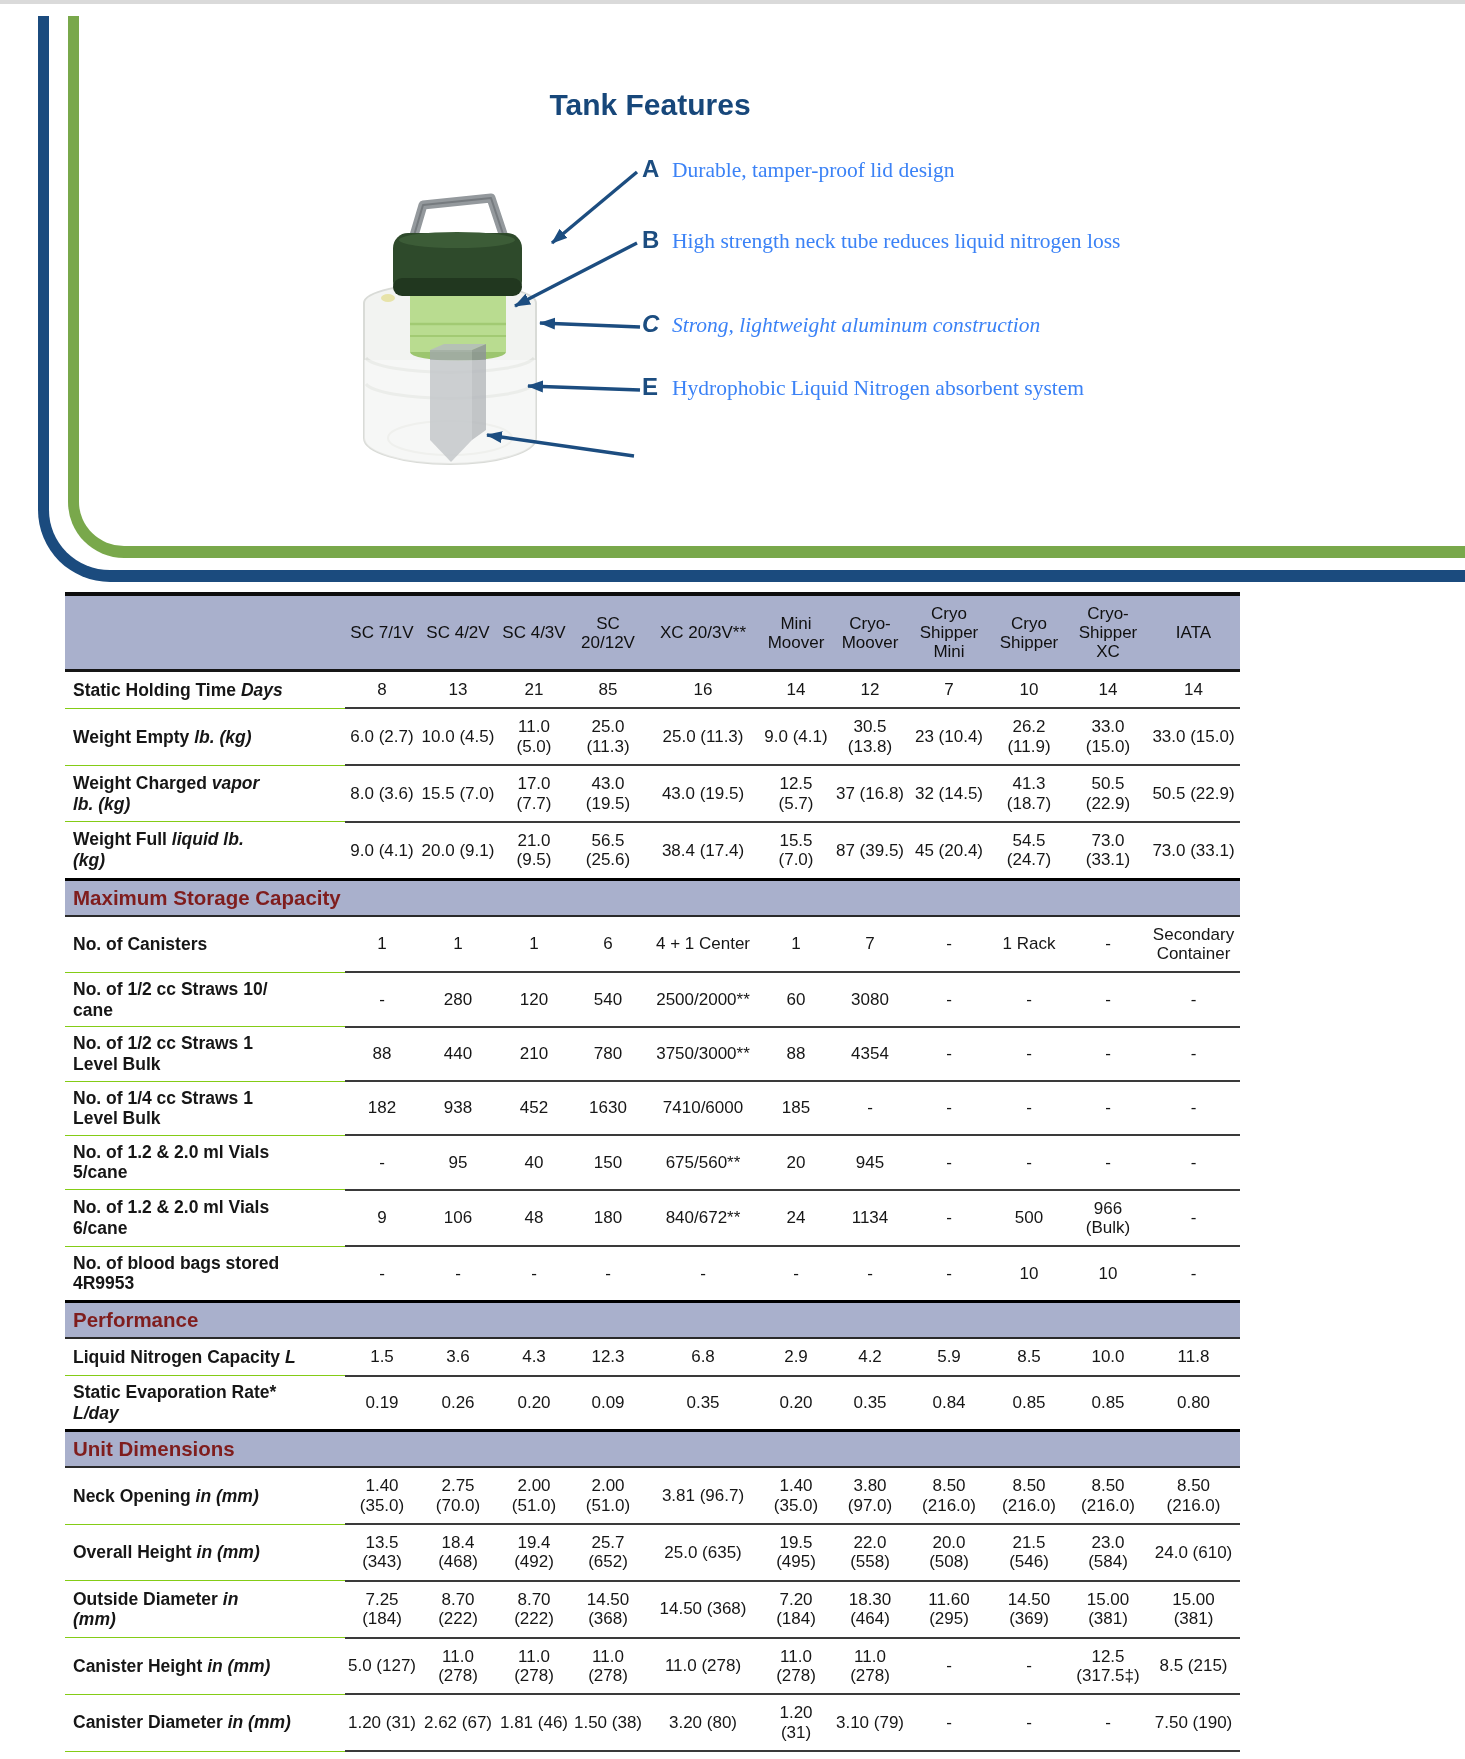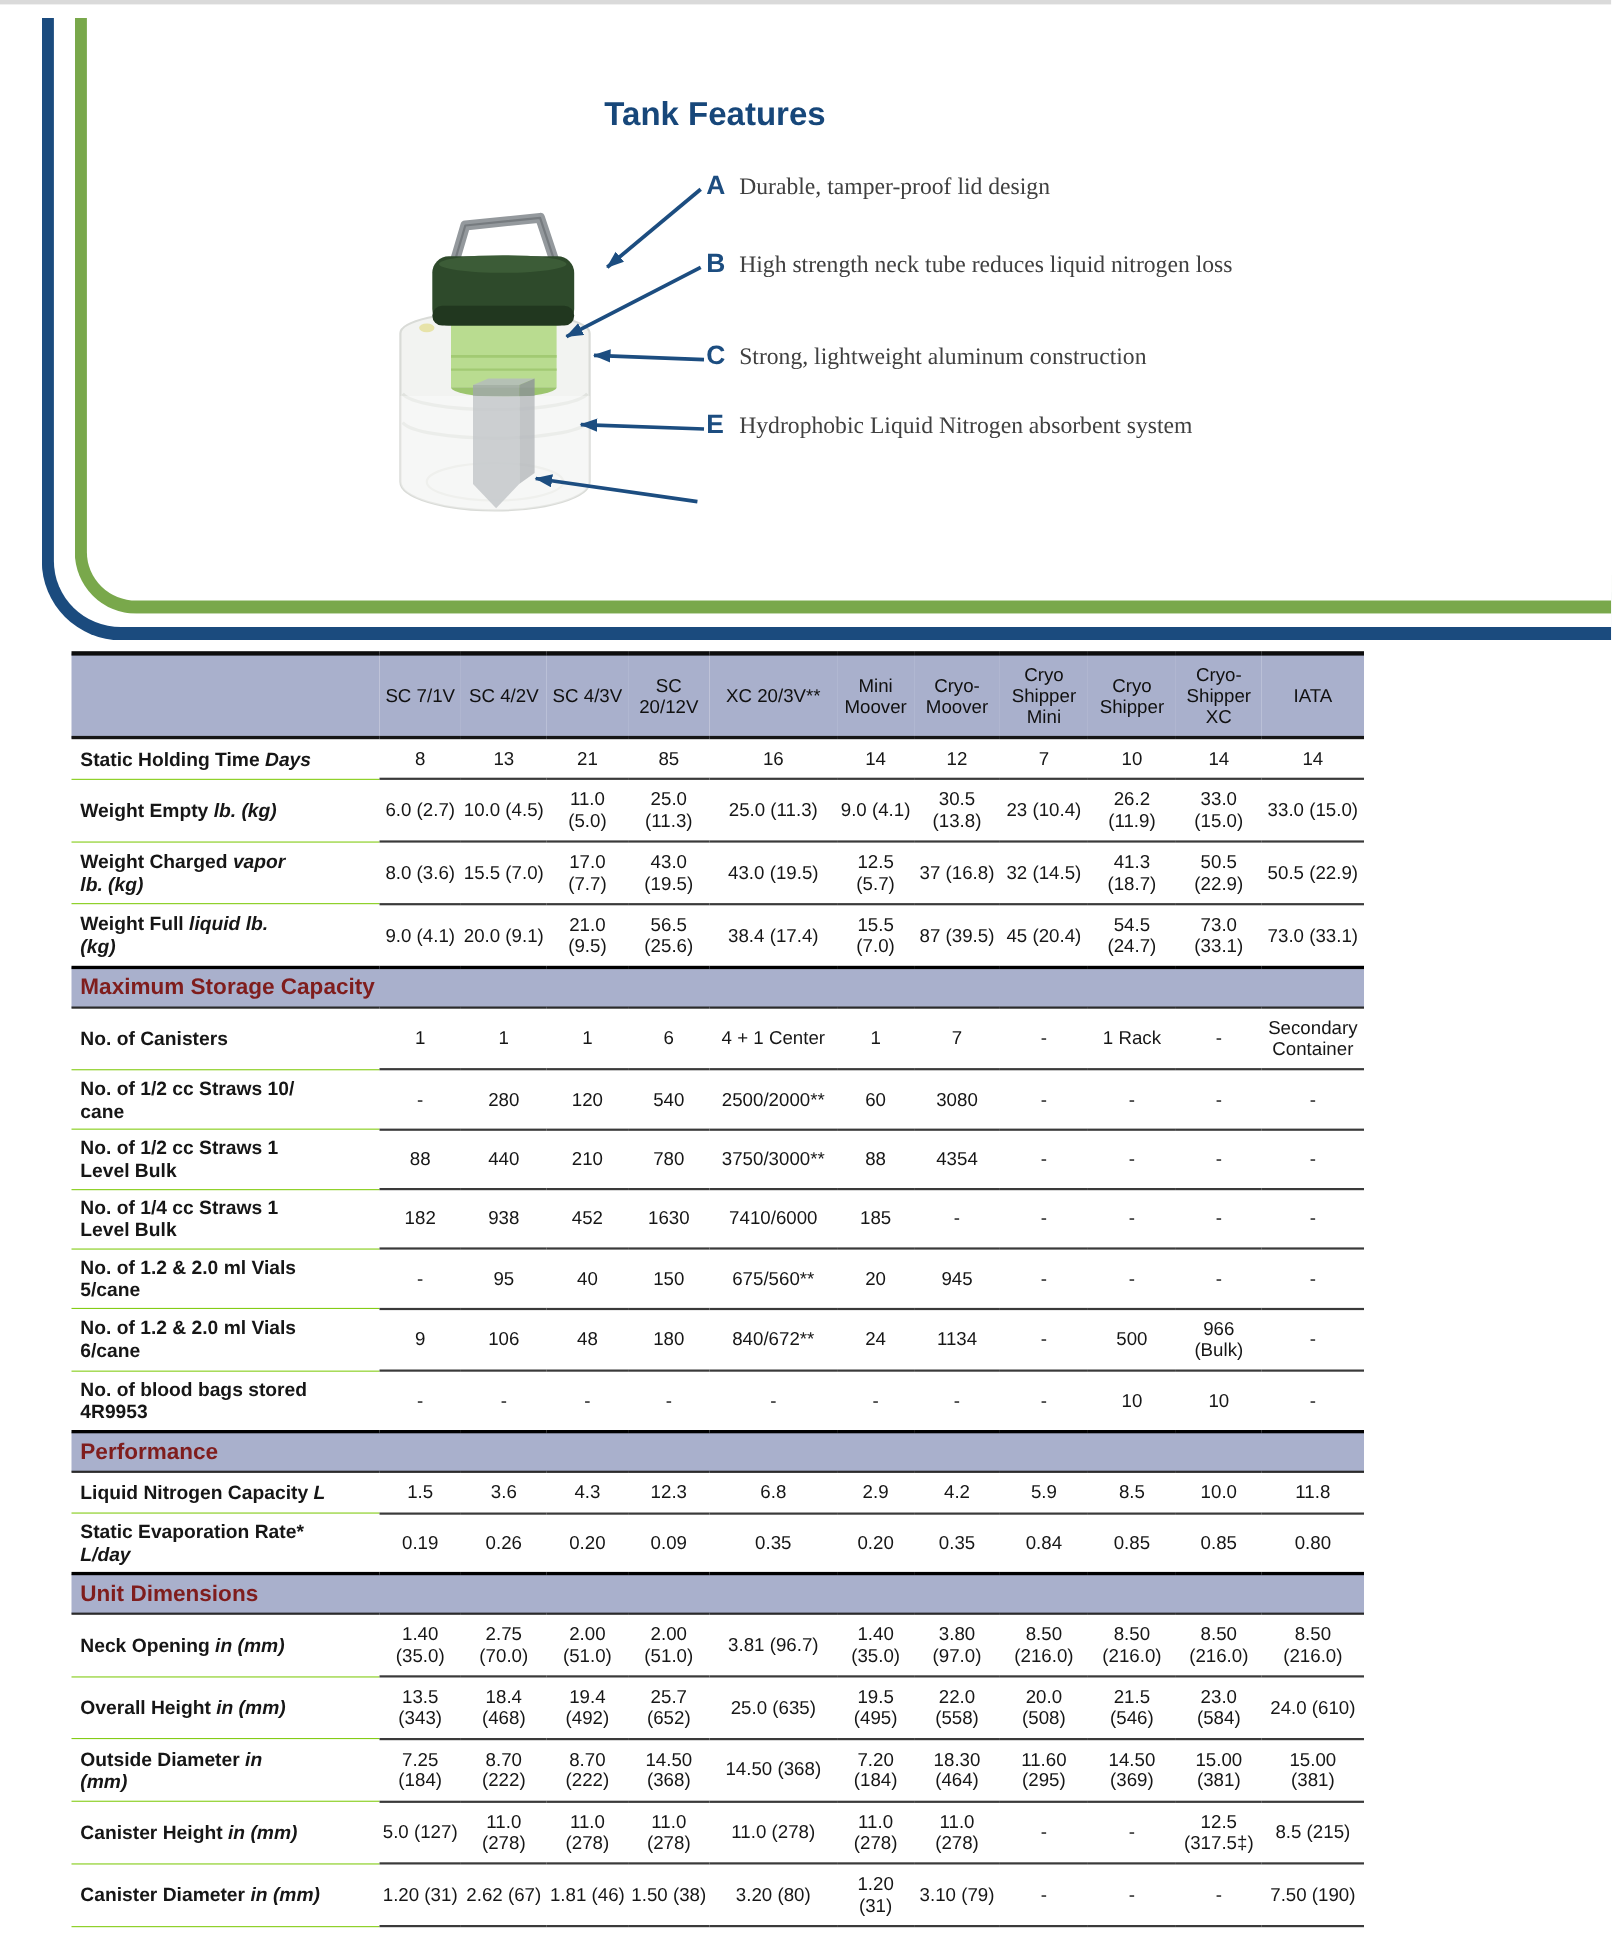--- a/index.html
+++ b/index.html
@@ -17,26 +17,26 @@
 
   .hero{position:absolute;left:0;top:0;width:1465px;height:590px;}
   .hero-title{position:absolute;left:0;top:88px;width:1300px;text-align:center;
       font-size:30px;font-weight:bold;color:#17477a;letter-spacing:0;}
   .hero-svg{position:absolute;left:0;top:0;}
 
   .features{position:absolute;left:0;top:0;width:100%;height:100%;}
   .feature{position:absolute;left:642px;white-space:nowrap;}
   .feature:nth-of-type(1){top:155px;}
   .feature:nth-of-type(2){top:226px;}
-  .feature:nth-of-type(3){top:310px;}
+  .feature:nth-of-type(3){top:310px;font-style:italic;}
   .feature:nth-of-type(4){top:373px;}
   .feature:nth-of-type(5){top:438px;}
   .feature .letter{display:inline-block;min-width:30px;font-weight:bold;font-size:24px;
       color:#1c4d80;vertical-align:baseline;}
-  .feature .ftext{font-family:"Liberation Serif",serif;font-size:21.5px;color:#404040;}
+  .feature .ftext{font-family:"Liberation Serif",serif;font-size:21.5px;color:#3b82f6;}
 
   
   .spec-table-wrap{position:absolute;left:65px;top:592px;width:1175px;}
   table.spec{border-collapse:collapse;table-layout:fixed;width:1175px;}
   table.spec th,table.spec td{vertical-align:middle;}
   thead th{background:#a9b0cc;border-top:4px solid #0d0d0d;border-bottom:3px solid #161616;
       font-weight:normal;font-size:17px;line-height:1.12;padding:8px 1px;text-align:center;
       white-space:pre-line;color:#101010;}
   td.cell{border-bottom:2px solid #3a3a3a;font-size:17px;line-height:1.14;padding:8px 2px;
       text-align:center;white-space:pre-line;}

